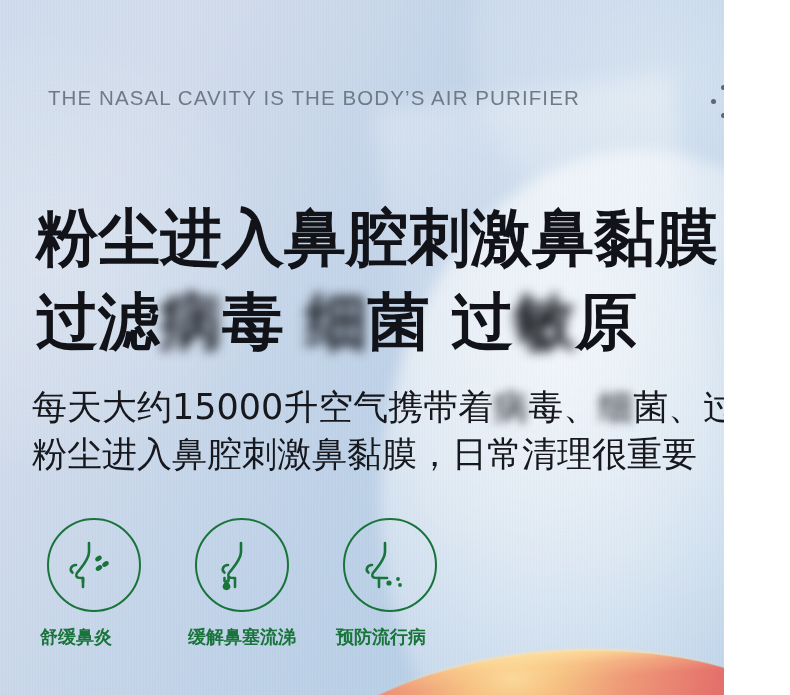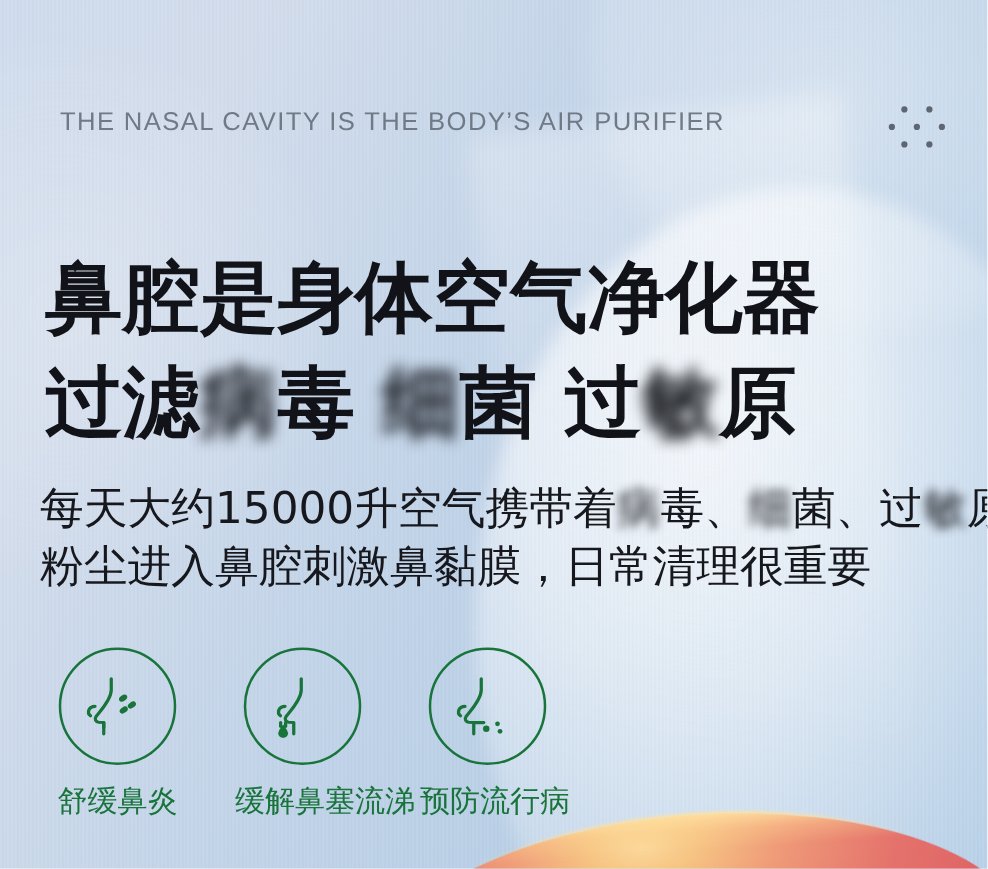--- a/index.html
+++ b/index.html
@@ -3,21 +3,21 @@
 <meta charset="utf-8">
 <style>
   * { margin:0; padding:0; box-sizing:border-box; }
   html, body {
     width:790px; height:695px;
     overflow:hidden;
     font-family:"Liberation Sans","DejaVu Sans",sans-serif;
   }
   #poster {
     position:relative;
-    width:790px; height:695px;
+    width:724px; height:695px;
     overflow:hidden;
     background:
       linear-gradient(118deg,
         #cfdced 0%,
         #d2dcec 18%,
         #c9d8ea 34%,
         #bfd2e8 52%,
         #b8cfe6 68%,
         #b4cde6 82%,
         #aecae4 100%);
@@ -178,24 +178,23 @@
   .benefit { width:108px; }
   .benefit-circle {
     width:94px; height:94px;
     margin:0 auto;
     border-radius:50%;
     border:2.4px solid #18743a;
     display:flex; align-items:center; justify-content:center;
   }
   .benefit-label {
     margin-top:13px;
-    text-align:center;
     font-family:"DejaVu Sans","Liberation Sans",sans-serif;
-    font-weight:400;
-    font-size:24px;
+    font-weight:700;
+    font-size:18px;
     color:#18743a;
     white-space:nowrap;
   }
   .b-nose { stroke:#18743a; fill:none; stroke-width:2.6; stroke-linecap:round; stroke-linejoin:round; }
   .b-fill { fill:#18743a; stroke:none; }
 </style>
 </head>
 <body>
 
 <div id="poster">
@@ -218,21 +217,21 @@
         <span style="left: 14px; top: 2px; background: rgb(93, 102, 114);"></span>
         <span style="left: 34px; top: 2px; background: rgb(93, 102, 114);"></span>
         <span style="left: 4px; top: 16px; background: rgb(93, 102, 114);"></span>
         <span style="left: 24px; top: 16px; background: rgb(93, 102, 114);"></span>
         <span style="left: 44px; top: 16px; background: rgb(93, 102, 114);"></span>
         <span style="left: 14px; top: 30px; background: rgb(93, 102, 114);"></span>
         <span style="left: 34px; top: 30px; background: rgb(93, 102, 114);"></span>
       </div>
 
     <div id="headline">
-      <div class="line">鼻腔是身体空气净化器</div>
+      <div class="line">粉尘进入鼻腔刺激鼻黏膜</div>
       <div class="line" id="headline-line-2"><span>过滤</span><span class="blur-mid">病</span><span>毒 </span><span class="blur-mid">细</span><span>菌 过</span><span class="blur-mid">敏</span><span>原</span></div>
     </div>
 
     <div id="subcopy">
       <div class="line" id="subcopy-line-1"><span>每天大约15000升空气携带着</span><span class="blur-s">病</span><span>毒、</span><span class="blur-s">细</span><span>菌、过</span><span class="blur-s">敏</span><span>原</span></div>
       <div class="line">粉尘进入鼻腔刺激鼻黏膜，日常清理很重要</div>
     </div>
 
     <div id="benefits">
 

